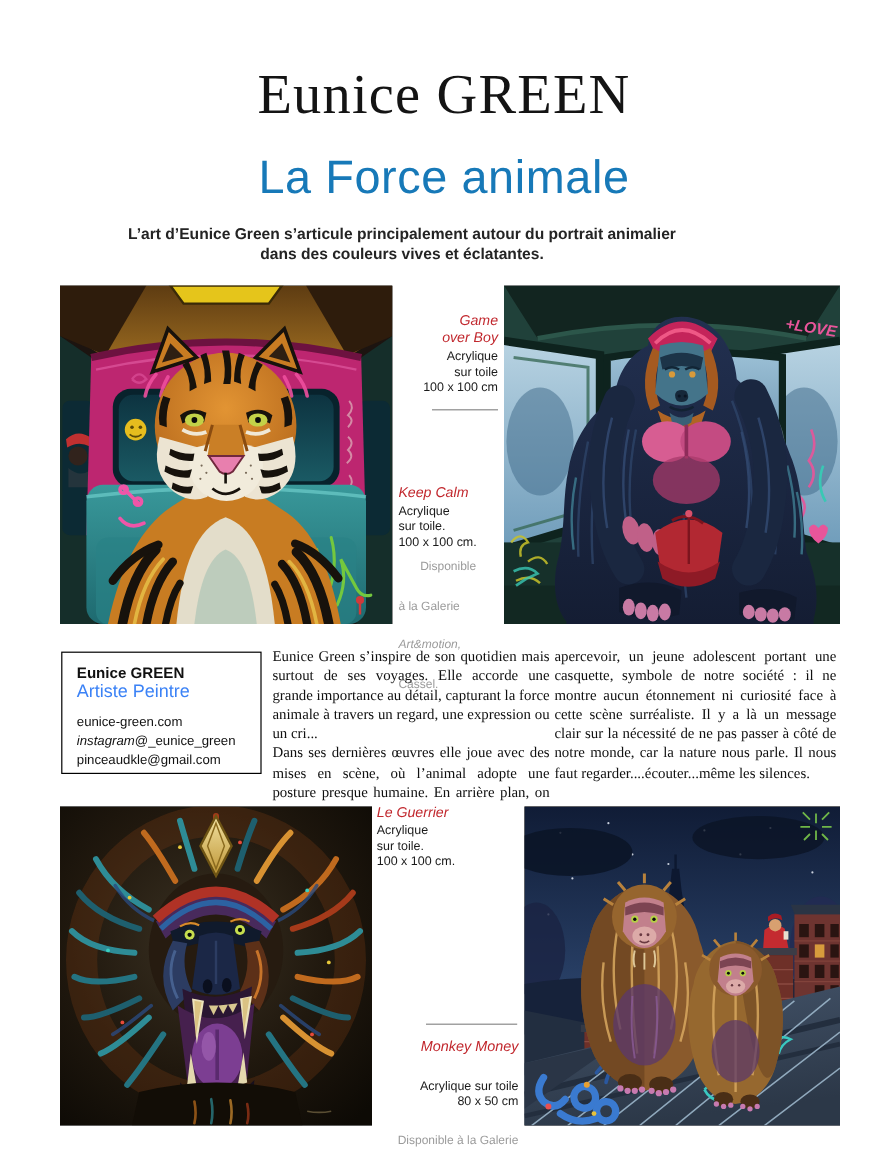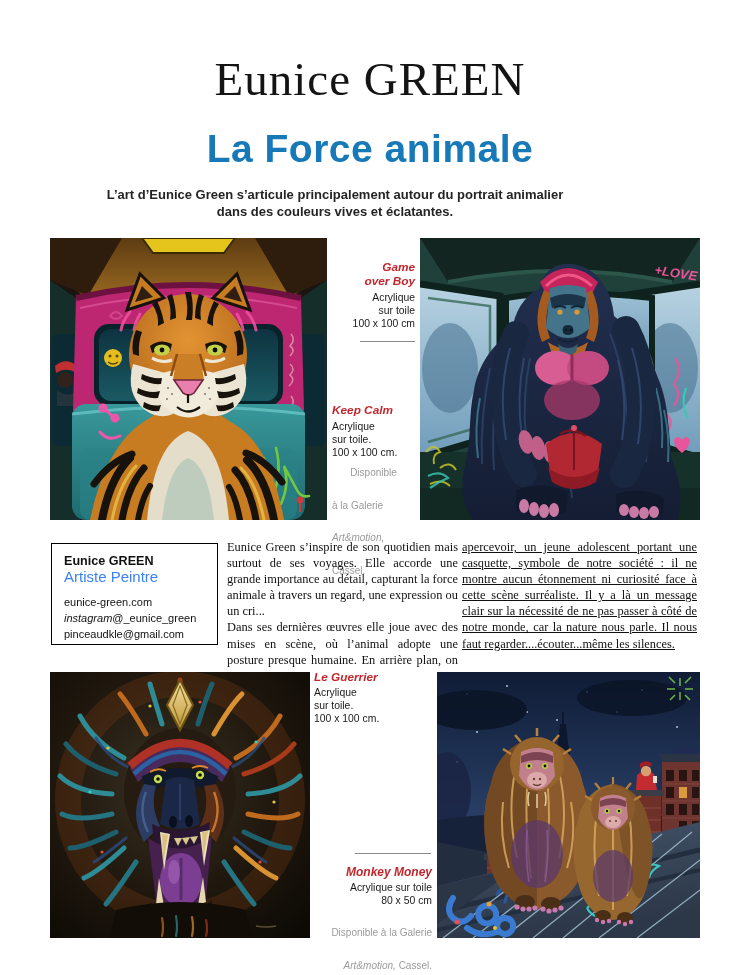--- a/index.html
+++ b/index.html
@@ -3,29 +3,29 @@
 <meta charset="utf-8">
 <style>
   html,body{margin:0;padding:0;background:#e8e8e8;}
   .page{position:relative;width:740px;height:975px;background:#ffffff;margin:0 auto;
         font-family:"Liberation Sans",sans-serif;overflow:hidden;}
   .abs{position:absolute;}
 
   .artist-title{top:52px;left:0;width:740px;text-align:center;
     font-family:"Liberation Serif",serif;font-weight:400;font-size:47px;color:#141414;letter-spacing:1px;}
   .page-subtitle{top:127px;left:0;width:740px;text-align:center;
-    font-size:39px;font-weight:700;color:#1779b8;letter-spacing:0.5px;}
+    font-size:39px;font-weight:400;color:#1779b8;letter-spacing:0.5px;}
   .intro{top:186px;left:0;width:670px;text-align:center;
     font-size:13px;font-weight:700;color:#242424;line-height:17px;}
 
   .art{position:absolute;overflow:hidden;background:#111;}
   .art svg{display:block;width:100%;height:100%;}
 
   .cap-col{position:absolute;}
-  .cap-title{color:#c1272d;font-weight:700;font-style:italic;font-size:11.8px;line-height:14px;}
+  .cap-title{color:#c1272d;font-weight:400;font-style:italic;font-size:11.8px;line-height:14px;}
   .cap-text{font-size:10.4px;line-height:13px;color:#1a1a1a;}
   .cap-muted{font-size:10px;line-height:12.6px;color:#9b9b9b;margin-top:20px;}
   .sep{position:absolute;height:1px;background:#8a8a8a;}
   .t-right{text-align:right;}
   .italic{font-style:italic;}
 
   .artist-card{left:51px;top:543px;width:167px;height:102px;border:1px solid #000;
     box-sizing:border-box;padding:9px 12px 6px 12px;}
   .card-name{font-size:12.6px;font-weight:700;color:#111;line-height:16px;}
   .card-role{font-size:15px;color:#3b82f6;line-height:16px;}
@@ -326,21 +326,21 @@
       <div>eunice-green.com</div>
       <div><span class="italic">instagram</span><span>@_eunice_green</span></div>
       <div>pinceaudkle@gmail.com</div>
     </div>
   </div>
 
   <div class="article-col" style="left:227px;width:231px;">
     <p>Eunice Green s’inspire de son quotidien mais surtout de ses voyages. Elle accorde une grande importance au détail, capturant la force animale à travers un regard, une expression ou un cri...</p>
     <p class="p-justify-last">Dans ses dernières œuvres elle joue avec des mises en scène, où l’animal adopte une posture presque humaine. En arrière plan, on peut</p>
   </div>
-  <div class="article-col" style="left:462px;width:235px;text-decoration:underline;">
+  <div class="article-col" style="left:462px;width:235px;">
     <p>apercevoir, un jeune adolescent portant une casquette, symbole de notre société : il ne montre aucun étonnement ni curiosité face à cette scène surréaliste. Il y a là un message clair sur la nécessité de ne pas passer à côté de notre monde, car la nature nous parle. Il nous faut regarder....écouter...même les silences.</p>
   </div>
 
   <div class="art" style="left:50px;top:672px;width:260px;height:266px;">
     <svg viewBox="0 0 260 266" preserveAspectRatio="none">
       <defs>
         <radialGradient id="b-bg" cx="0.45" cy="0.42" r="0.75">
           <stop offset="0" stop-color="#3a3122"></stop>
             <stop offset="0.55" stop-color="#20180e"></stop>
             <stop offset="1" stop-color="#0d0a05"></stop>
@@ -441,21 +441,21 @@
     <div class="cap-title">Le Guerrier</div>
     <div class="cap-text" style="margin-top:2px;">Acrylique</div>
     <div class="cap-text">sur toile.</div>
     <div class="cap-text">100 x 100 cm.</div>
   </div>
 
   <div class="sep" style="left:355px;top:853px;width:76px;"></div>
 
   <div class="cap-col t-right" style="left:310px;top:865px;width:122px;">
     <div class="cap-title" style="font-size:12px;">Monkey Money</div>
-    <div class="cap-text" style="margin-top:2px;">Acrylique sur toile</div>
+    <div class="cap-text" style="margin-top:20px;">Acrylique sur toile</div>
     <div class="cap-text">80 x 50 cm</div>
     <div class="cap-muted">Disponible à la Galerie</div>
     <div class="cap-muted"><span class="italic">Art&amp;motion,</span> <span>Cassel.</span></div>
   </div>
 
   <div class="art" style="left:437px;top:672px;width:263px;height:266px;">
     <svg viewBox="0 0 263 266" preserveAspectRatio="none">
       <defs>
         <linearGradient id="m-sky" x1="0" y1="0" x2="0" y2="1">
             <stop offset="0" stop-color="#101c36"></stop>

